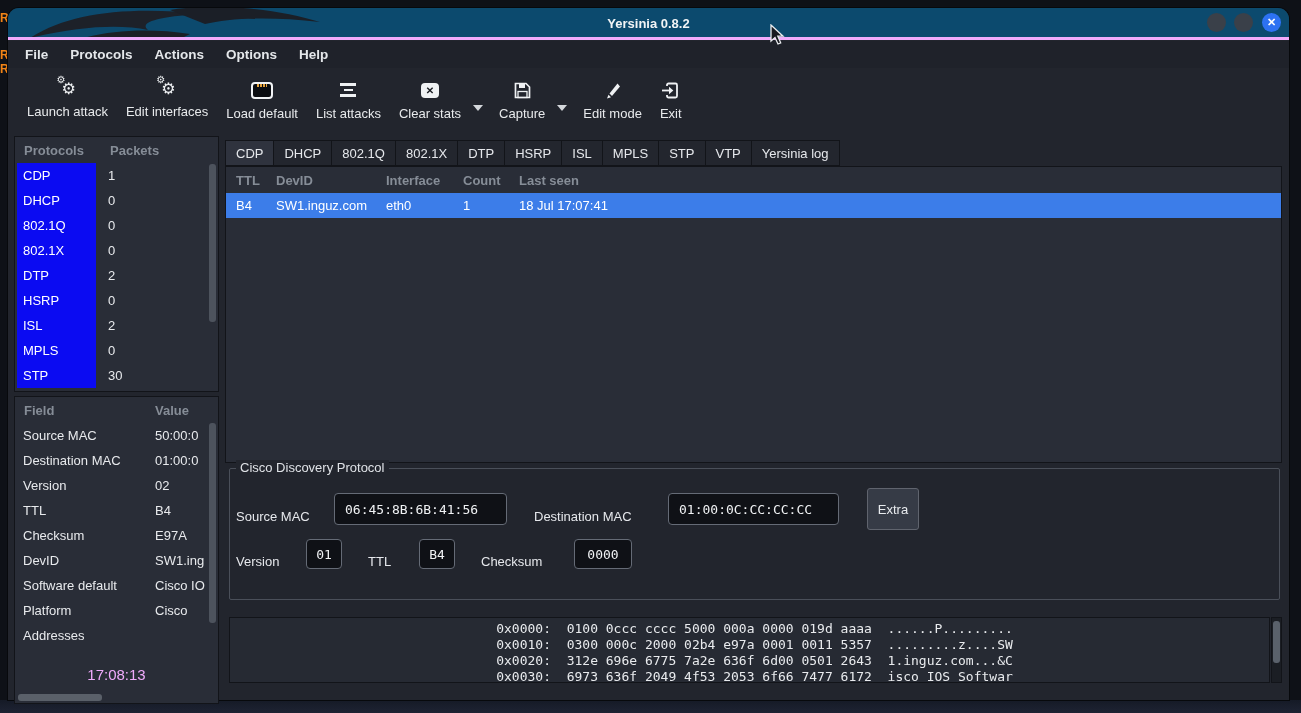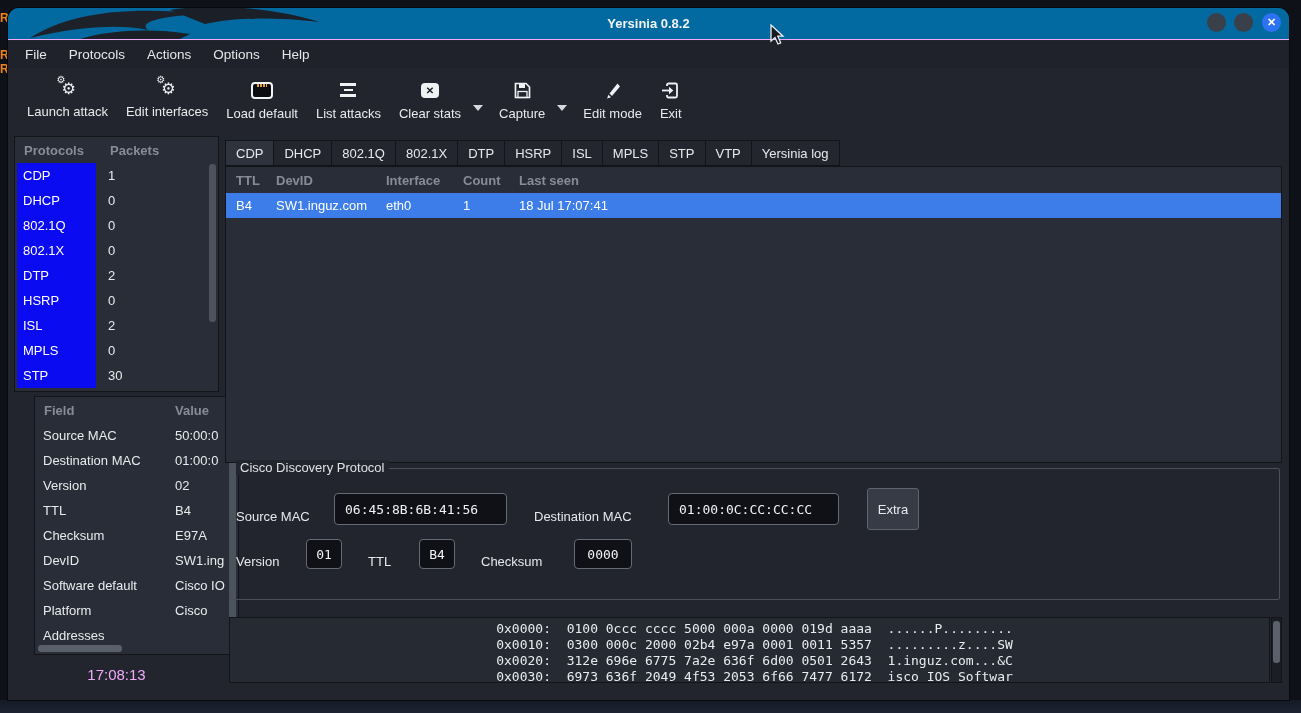--- a/index.html
+++ b/index.html
@@ -12,34 +12,34 @@
   }
   
   .desktop-frag { position:absolute; left:0; width:8px; overflow:hidden;
     color:#f28416; font-weight:bold; font-size:12px; white-space:nowrap; }
   .desktop-bottom { position:absolute; left:0; top:700px; width:1301px; height:13px;
     background:linear-gradient(#151a26,#1e2333); }
   
   .window { position:absolute; left:8px; top:8px; width:1281px; height:692px;
     background:#22252d; border-radius:11px 11px 0 0; box-shadow:0 0 0 1px #07090c; }
   .titlebar { position:absolute; left:0; top:0; width:100%; height:32px;
-    background:#0369a1; border-radius:11px 11px 0 0; overflow:hidden;
-    border-bottom:1px solid #f0abfc; }
+    background:#0c4a6e; border-radius:11px 11px 0 0; overflow:hidden;
+    border-bottom:3px solid #f0abfc; }
   .dragon { position:absolute; left:12px; top:0; }
   .title { position:absolute; width:100%; text-align:center; top:8px;
     font-weight:bold; font-size:13px; color:#f2f4f6; }
   .winbtn { position:absolute; top:5px; width:19px; height:19px; border-radius:50%;
     display:flex; align-items:center; justify-content:center; }
   .btn-min { left:1199px; background:#3a4049; }
   .btn-max { left:1226px; background:#3a4049; }
   .btn-close { left:1254px; background:#2d72f2; color:#ffffff; font-size:11px; font-weight:bold; }
   
   .menubar { position:absolute; left:0; top:33px; width:100%; height:27px;
     background:#1f222a; display:flex; align-items:center; padding-left:16px; gap:20px; }
-  .menu-item { color:#e4e7ea; font-size:13.5px; padding:2px 1px; cursor:default; }
+  .menu-item { color:#e4e7ea; font-size:13.5px; padding:2px 1px; cursor:default;font-weight:bold; }
   
   .toolbar { position:absolute; left:0; top:60px; width:100%; height:64px;
     display:flex; align-items:flex-start; padding:7px 0 0 10px; background:#22252d; }
   .tool { display:flex; flex-direction:column; align-items:center; padding:2px 9px; }
   .ticon { height:26px; display:flex; align-items:center; justify-content:center; }
   .tlabel { font-size:13px; margin-top:3px; white-space:nowrap; color:#e8eaec; }
   .drop-arrow { width:0; height:0; border-left:5px solid transparent;
     border-right:5px solid transparent; border-top:6px solid #d4d7db;
     margin:30px 7px 0 3px; }
   .gears { position:relative; width:22px; height:24px; color:#eef0f2; }
@@ -51,21 +51,21 @@
     background:repeating-linear-gradient(90deg,#e5a23c 0 2px,transparent 2px 3px); }
   .list-icon { display:flex; flex-direction:column; align-items:center; gap:3px; }
   .list-icon i { display:block; height:2.5px; background:#eff1f3; }
   .li-1 { width:16px; } .li-2 { width:9px; } .li-3 { width:16px; }
   .clear-icon { width:18px; height:15px; background:#eff1f3; border-radius:4px;
     display:flex; align-items:center; justify-content:center;
     color:#15181d; font-weight:bold; font-size:10px; }
   
   .panel { position:absolute; background:#292d37; border:1px solid #121419; overflow:hidden; }
   .protocols-panel { left:6px; top:128px; width:205px; height:256px; }
-  .fields-panel { left:6px; top:388px; width:205px; height:259px;margin-left:20px; }
+  .fields-panel { left:6px; top:388px; width:205px; height:308px; }
   .thead { height:26px; display:flex; align-items:center; color:#868d97; font-weight:bold; }
   .th-proto { width:88px; padding-left:9px; }
   .th-pack { padding-left:7px;text-align:right; }
   .th-field { width:131px; padding-left:9px; }
   .th-value { padding-left:9px; }
   .prow { height:25px; display:flex; align-items:stretch; }
   .pname { width:79px; margin-left:2px; background:#0b0bf2; color:#ffffff;
     display:flex; align-items:center; padding-left:6px; }
   .pval { display:flex; align-items:center; padding-left:12px; }
   .frow { height:25px; display:flex; align-items:center; }

